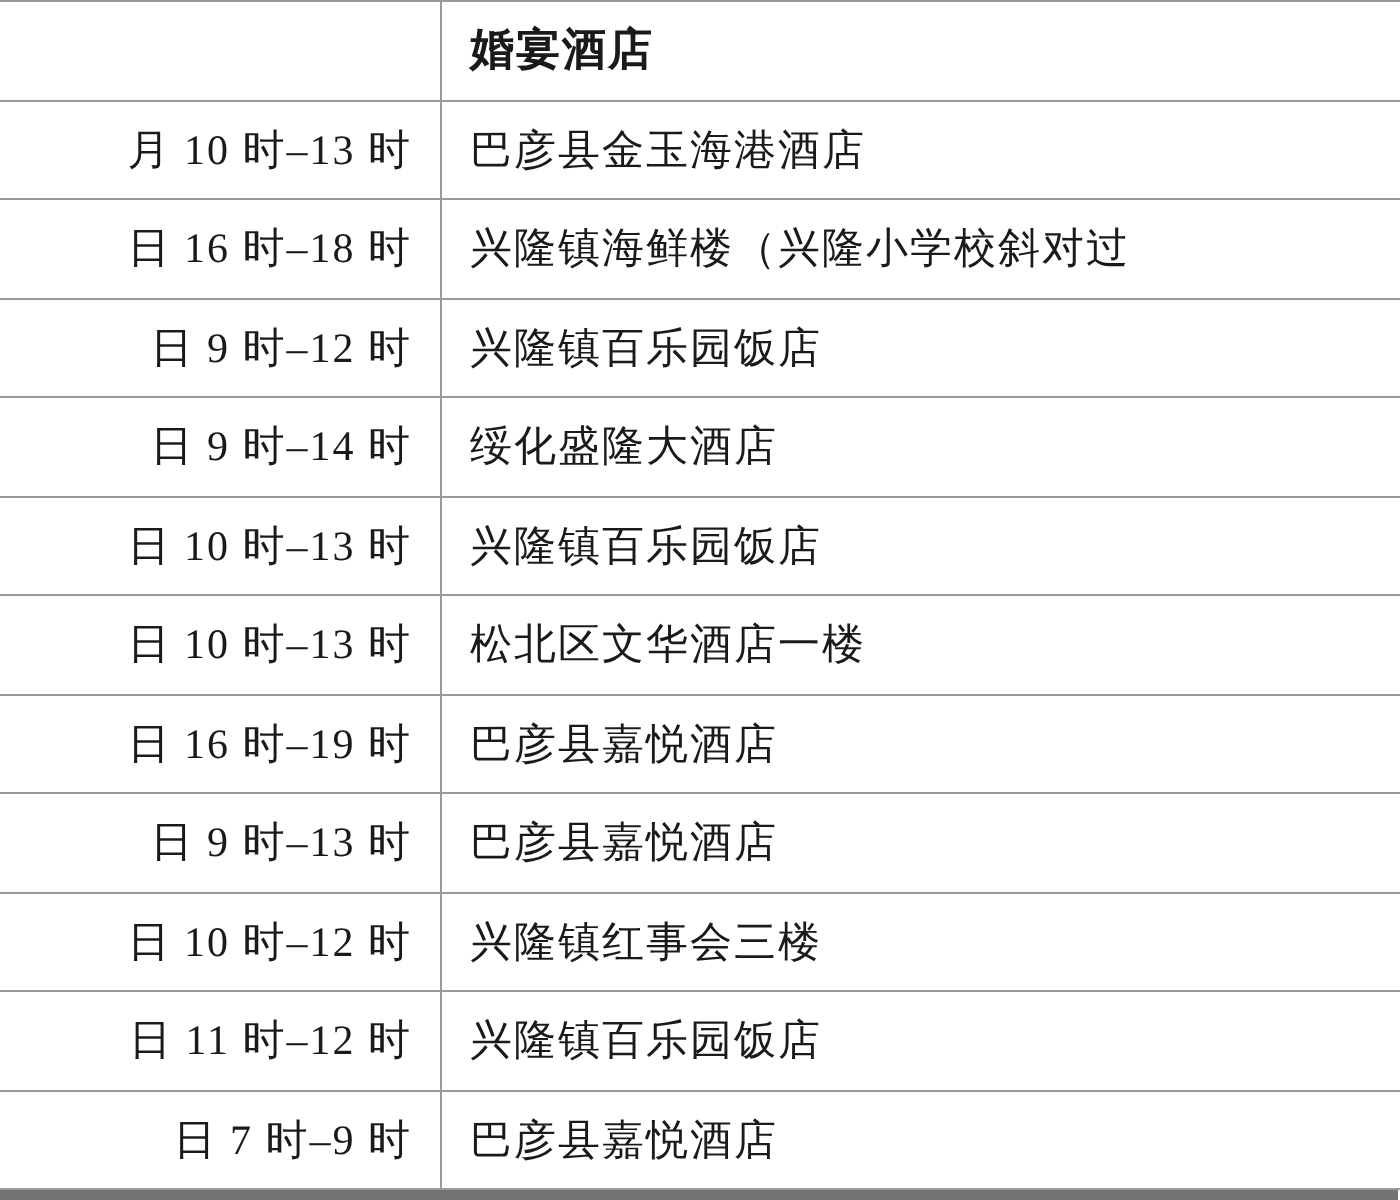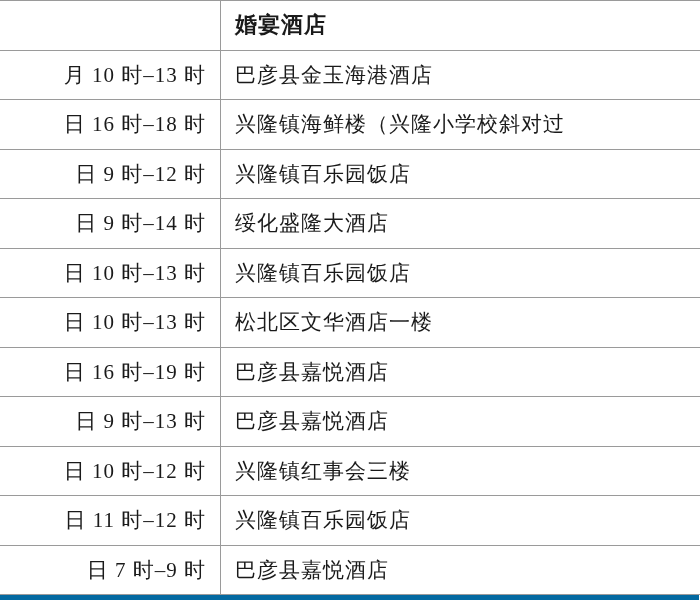--- a/index.html
+++ b/index.html
@@ -11,21 +11,21 @@
     width: 700px;
     height: 600px;
     overflow: hidden;
     font-family: "Liberation Serif", "DejaVu Serif", serif;
     color: #1a1a1a;
   }
   .table-wrap {
     width: 699px;
     height: 600px;
     position: relative;
-    background: #0369a1;
+    background: #737373;
   }
   table.schedule {
     border-collapse: collapse;
     table-layout: fixed;
     width: 940px;              
     margin-left: -220px;       
     border-spacing: 0;
   }
   table.schedule col.c-time  { width: 440px; }
   table.schedule col.c-venue { width: 500px; }

